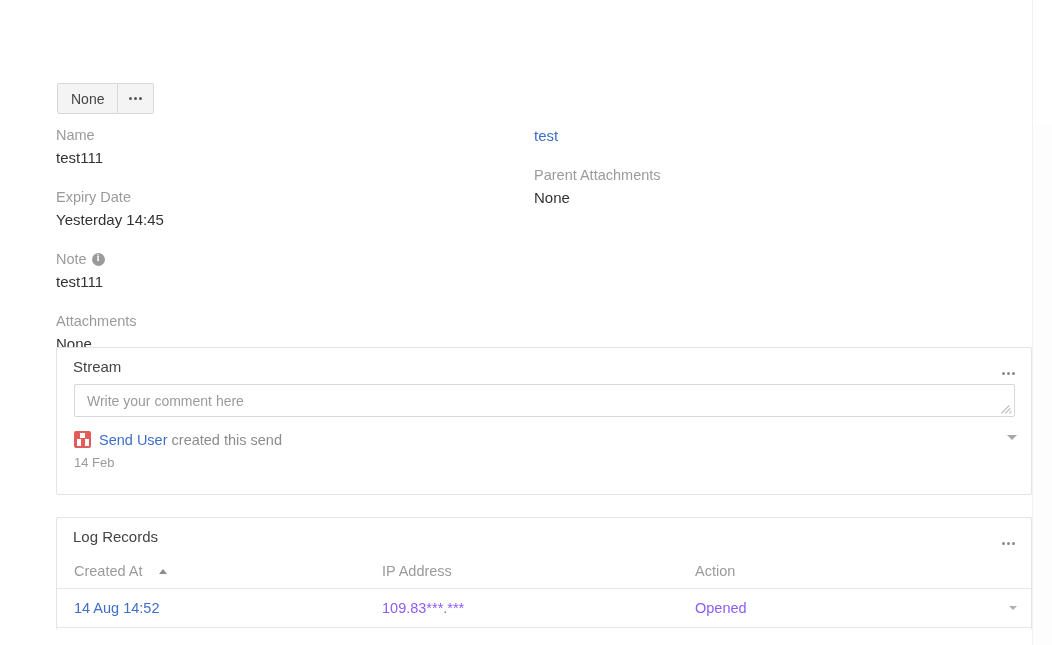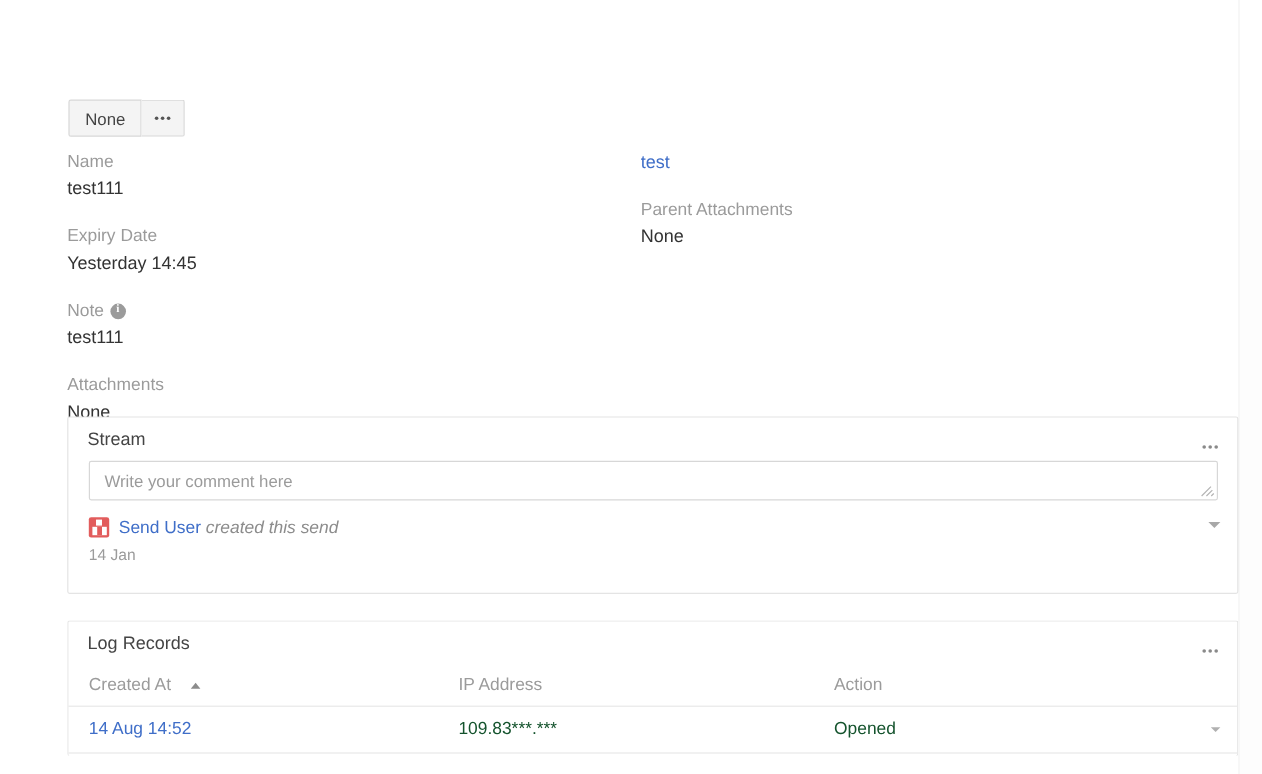--- a/index.html
+++ b/index.html
@@ -190,21 +190,21 @@
     position: absolute; left: 2.5px; top: 8px;
     width: 12px; height: 7px;
     background: #fff;
   }
   .avatar .notch {
     position: absolute; left: 6.5px; top: 8px;
     width: 4px; height: 7px;
     background: #e25c5c;
   }
   .post-user { color: #3f6ec8; cursor: pointer; }
-  .post-text { color: #8c8c8c; font-style: italic; }
+  .post-text { color: #8c8c8c; }
   .post-date {
     font-size: 13px; color: #9b9b9b;
     margin-top: 7px; margin-left: 0px;
   }
   .post-caret {
     position: absolute; right: -3px; top: 4px;
     cursor: pointer;
   }
   .caret-down {
     width: 0; height: 0;
@@ -232,21 +232,21 @@
   .th {
     font-size: 14.5px; color: #9b9b9b;
     display: flex; align-items: center; gap: 16px;
     cursor: pointer;
   }
   .trow {
     height: 40px;
     border-top: 1px solid #e8e8e8;
     border-bottom: 1px solid #e8e8e8;
   }
-  .td { font-size: 14.5px; color: #14532d; }
+  .td { font-size: 14.5px; color: #8b5cf6; }
   .td.link { color: #3f6ec8; cursor: pointer; }
   .c1 { width: 308px; flex: 0 0 308px; }
   .c2 { width: 313px; flex: 0 0 313px; }
   .c3 { flex: 1 1 auto; }
   .row-caret {
     position: absolute; right: 14px; top: 17px;
     cursor: pointer;
   }
   .row-caret .caret-down {
     border-left-width: 4.5px; border-right-width: 4.5px;
@@ -350,21 +350,21 @@
 
     <div class="post">
       <div class="post-line">
         <span class="avatar">
           <span class="head"></span>
             <span class="body"></span>
             <span class="notch"></span>
         </span>
         <span><span class="post-user">Send User</span> <span class="post-text">created this send</span></span>
       </div>
-      <div class="post-date">14 Jan</div>
+      <div class="post-date">14 Feb</div>
       <span class="post-caret">
         <span class="caret-down"></span>
       </span>
     </div>
   </div>
 
   <div class="panel panel-log">
     <div class="panel-head">
       <span class="panel-title">Log Records</span>
       <span class="panel-menu">

